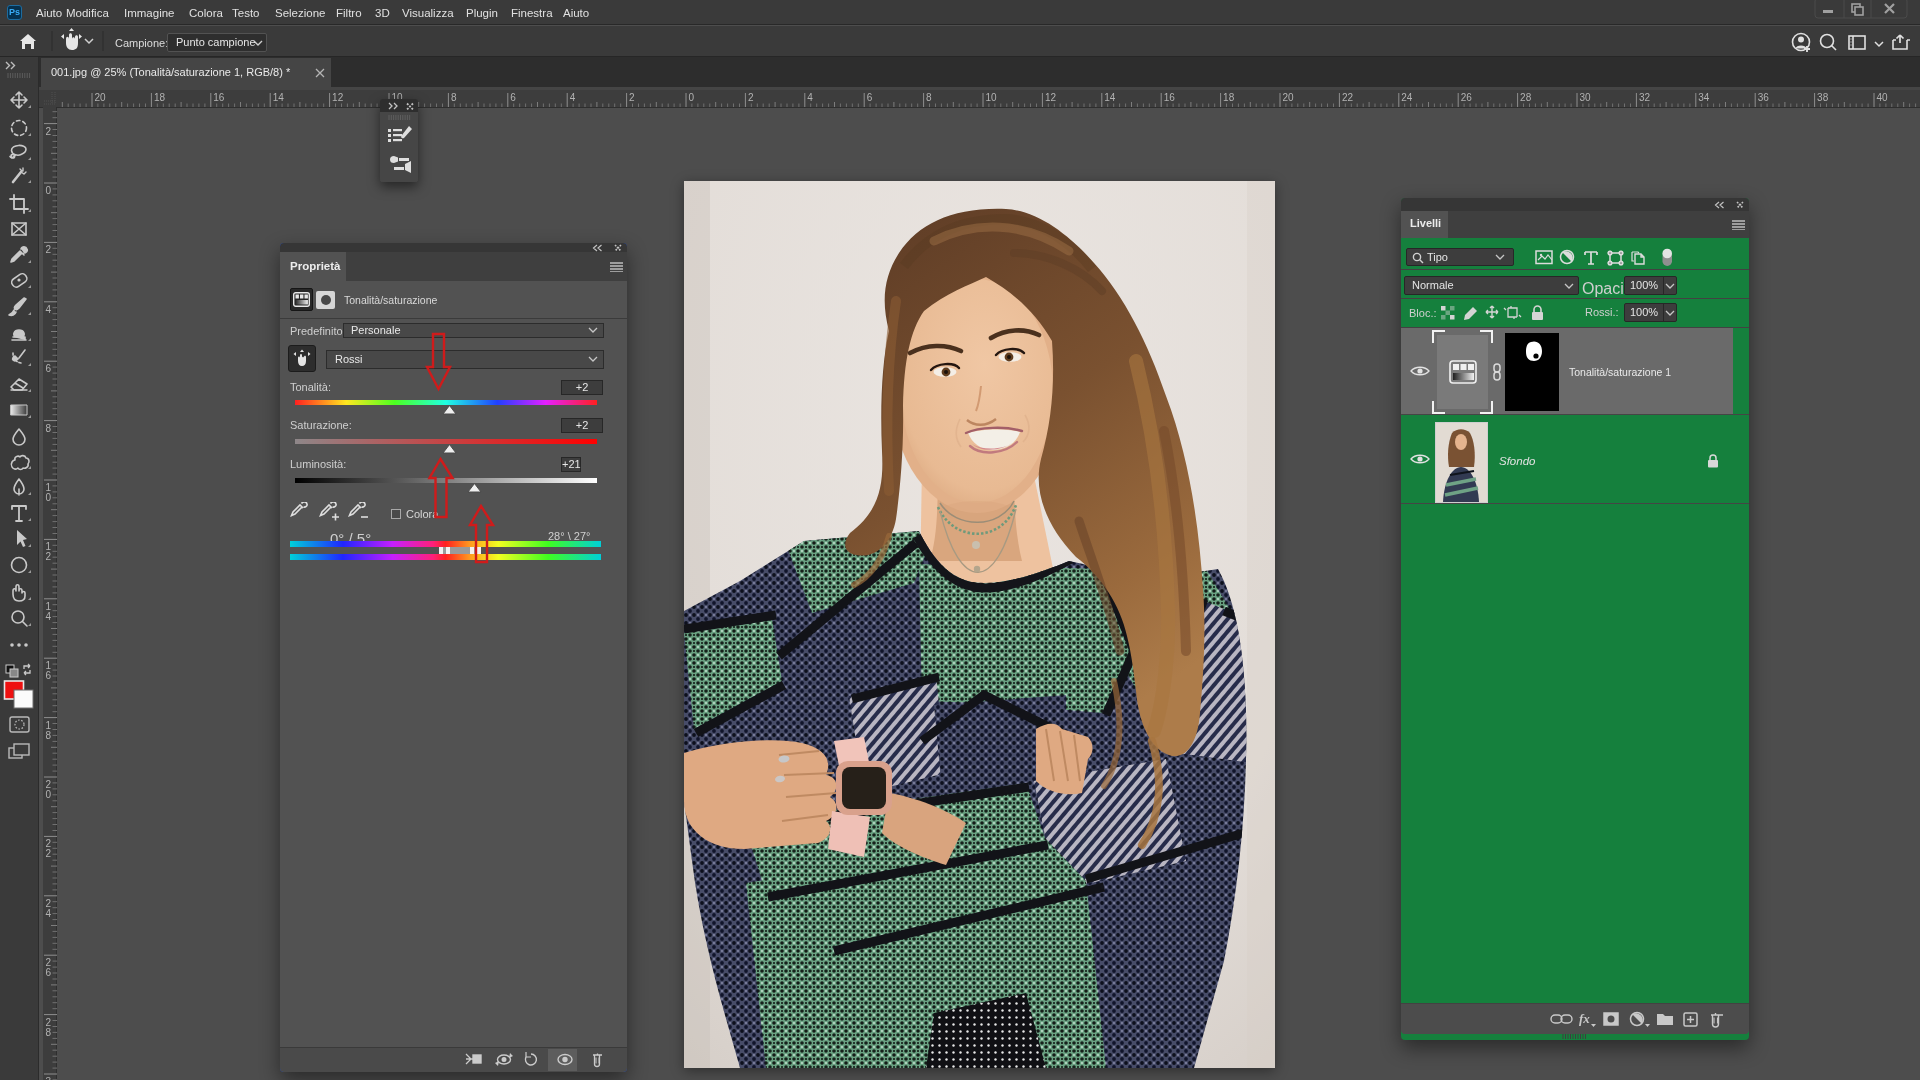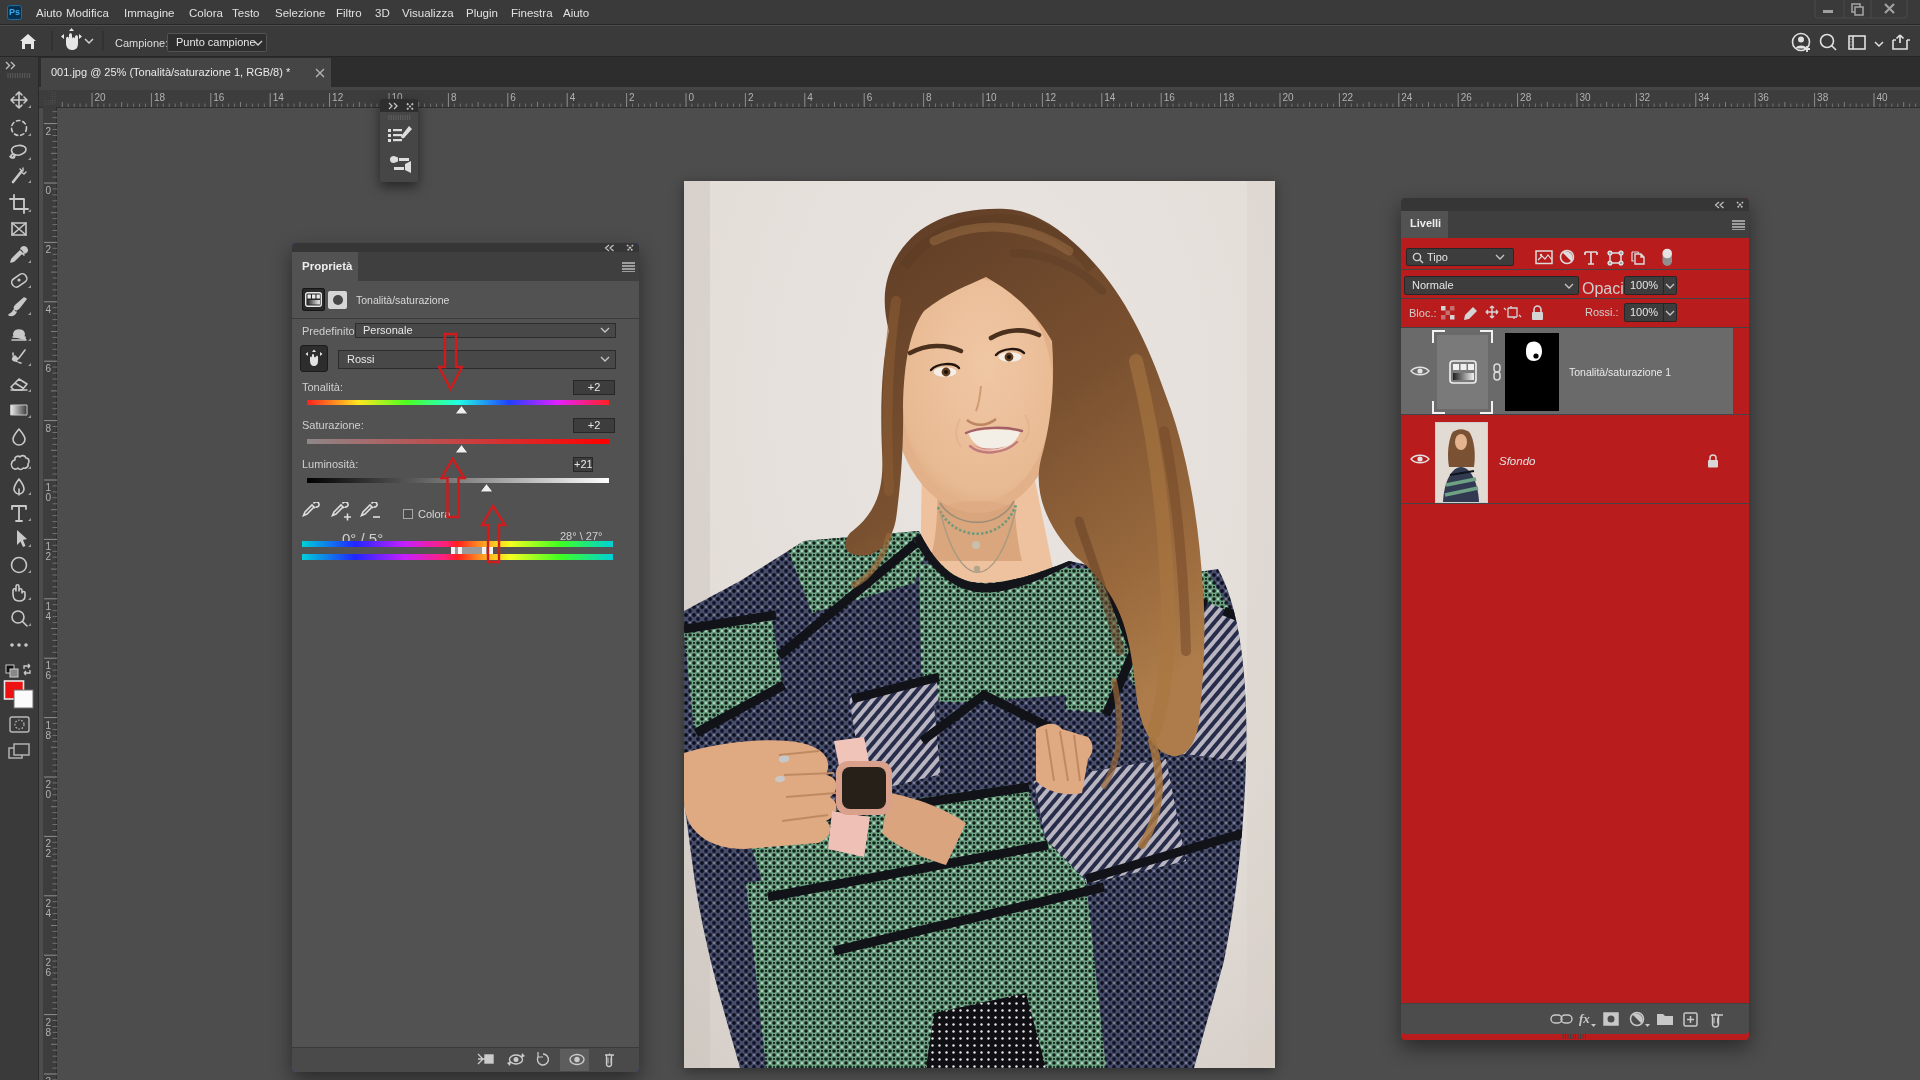--- a/index.html
+++ b/index.html
@@ -897,21 +897,21 @@
 <rect x="8" y="22" width="3" height="3"></rect>
         <rect x="13" y="22" width="9" height="2.2"></rect>
 <rect x="8" y="27" width="3" height="3"></rect>
         <rect x="13" y="27" width="9" height="2.2"></rect>
 <path d="M29 14 l-7 9 c-2 2,0 4,2 3 l8 -9 Z"></path>
 <path d="M14 44 a4 3.5 0 1 0 0 7 l4 -1.5 v-4 Z M19 46 h10 v3 h-10 Z"></path>
 <path d="M14 55 h10 v3 h-10 Z M25 52 l6 -3 v12 l-6 -3 Z"></path>
 </g>
     </svg>
   </div>
-<div class="abs" style="left:292px;top:243px;width:347px;height:829px;border-radius:4px;box-shadow:0 8px 20px rgba(0,0,0,.45);background:#1d4ed8">
+<div class="abs" style="left:280px;top:243px;width:347px;height:829px;border-radius:4px;box-shadow:0 8px 20px rgba(0,0,0,.45);background:#1d4ed8">
  <div class="abs" style="left:0;top:0;width:347px;height:9px;background:#363636;border-radius:4px 4px 0 0"></div>
  <svg class="abs" style="left:312px;top:1px" width="32" height="8">
   <path d="M5 1 L1.5 4 L5 7 M9.5 1 L6 4 L9.5 7" stroke="#c2c2c2" stroke-width="1.2" fill="none"></path>
   <path d="M23 1 l6 6 M29 1 l-6 6" stroke="#c2c2c2" stroke-width="1.6" stroke-dasharray="1.8 1.1"></path>
  </svg>
  <div class="abs" style="left:0;top:9px;width:347px;height:29px;background:#3f3f3f"></div>
  <div class="abs" style="left:0;top:9px;width:66px;height:29px;background:#525252"></div>
  <span class="txt" style="left:10px;top:17px;font-weight:bold;color:#ececec;font-size:11.5px">Proprietà</span>
  <svg class="abs" style="left:330px;top:19px" width="13" height="10">
       <g stroke="#c6c6c6" stroke-width="1.4">
@@ -1025,21 +1025,21 @@
    <path d="M50 2 l3 3 l-4 2 Z M38 15 l-3 -3 l4 -2 Z" fill="#cbcbcb" stroke="none"></path>
    <path d="M71 3 a5.5 5.5 0 1 1 -5 3"></path>
    <path d="M66 1 l0 5 l5 0" stroke-width="1.2"></path>
    <ellipse cx="282" cy="8.5" rx="7" ry="5" transform="translate(-177 0)"></ellipse>
         <circle cx="105" cy="8.5" r="2" fill="#cbcbcb"></circle>
    <path d="M133 4 h9 M134.5 4 v9 c0 1.5,1 2.5,2.5 2.5 c1.5 0,2.5 -1,2.5 -2.5 v-9 M137.5 2.5 v1.5" stroke-width="1.3"></path>
    <path d="M136 6.5 v6 M139 6.5 v6" stroke-width="1"></path>
   </g>
  </svg>
 </div>
-<div class="abs" style="left:1401px;top:198px;width:348px;height:842px;border-radius:4px;box-shadow:0 8px 20px rgba(0,0,0,.45);background:#b91c1c">
+<div class="abs" style="left:1401px;top:198px;width:348px;height:842px;border-radius:4px;box-shadow:0 8px 20px rgba(0,0,0,.45);background:#15803d">
  <div class="abs" style="left:0;top:0;width:348px;height:13px;background:#363636;border-radius:4px 4px 0 0"></div>
  <svg class="abs" style="left:313px;top:3px" width="32" height="8">
   <path d="M5 1 L1.5 4 L5 7 M9.5 1 L6 4 L9.5 7" stroke="#c2c2c2" stroke-width="1.2" fill="none"></path>
   <path d="M23 1 l6 6 M29 1 l-6 6" stroke="#c2c2c2" stroke-width="1.6" stroke-dasharray="1.8 1.1"></path>
  </svg>
  <div class="abs" style="left:0;top:13px;width:348px;height:27px;background:#3f3f3f"></div>
  <div class="abs" style="left:0;top:13px;width:47px;height:27px;background:#525252"></div>
  <span class="txt" style="left:9px;top:19px;font-weight:bold;color:#ececec">Livelli</span>
  <svg class="abs" style="left:331px;top:22px" width="13" height="10">
       <g stroke="#c6c6c6" stroke-width="1.4">

